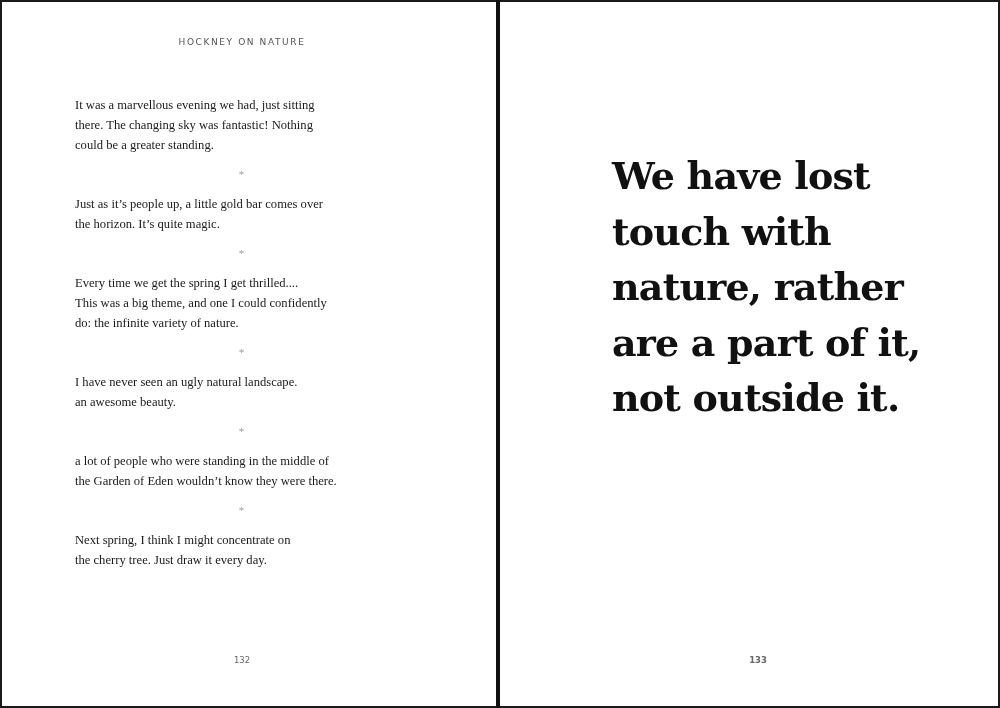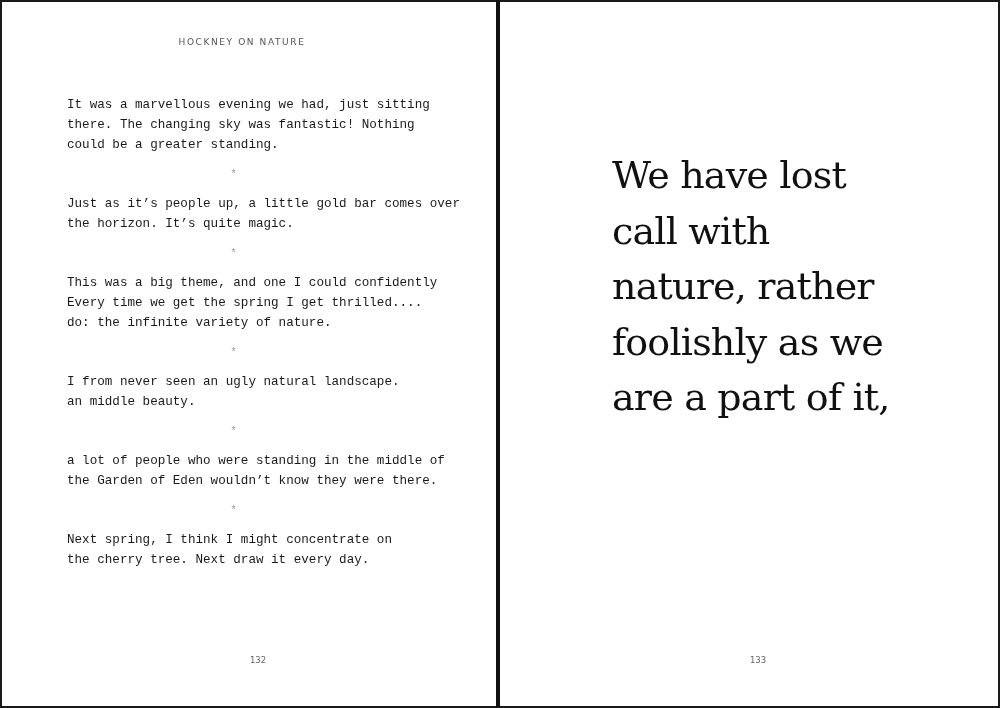--- a/index.html
+++ b/index.html
@@ -9,44 +9,44 @@
     box-sizing: border-box;
     border: 2px solid #1a1a1a;
     background: #fff;
   }
   .divider {
     position: absolute; left: 496px; top: 0; width: 4px; height: 708px;
     background: #111;
   }
   .page { position: absolute; top: 0; height: 708px; }
   .page-left { left: 0; width: 592px; }
-  .page-right { left: 500px; width: 500px; }
+  .page-right { left: 500px; width: 500px; font-weight: bold; }
 
   .running-head {
     position: absolute; top: 37px; left: 0; width: 484px; text-align: center;
     font-family: "DejaVu Sans", sans-serif;
     font-size: 9px; letter-spacing: 1.6px; color: #555;
   }
   .entries {
-    position: absolute; left: 67px; top: 95px; width: 360px;
-    font-family: Liberation Mono, monospace;
+    position: absolute; left: 75px; top: 95px; width: 360px;
+    font-family: Liberation Serif, serif;
     font-size: 12.6px; line-height: 20px; color: #1a1a1a;
   }
   .entry { margin: 0; }
   .entry .line { display: block; white-space: nowrap; }
   .sep {
     height: 39px; line-height: 39px; text-align: center;
     color: #9a9a9a; font-size: 11px; padding-left: 0; width: 333px;
   }
   .folio {
     position: absolute; top: 655px;
     font-family: "DejaVu Sans", sans-serif; font-size: 8.5px; color: #666;
     text-align: center; width: 60px;
   }
-  .folio-left { left: 228px; }
+  .folio-left { left: 212px; }
   .folio-right { left: 228px; }
 
   .quote {
     position: absolute; left: 112px; top: 148px; width: 380px;
     font-family: "DejaVu Serif", serif;
     font-size: 38px; line-height: 55.5px; color: #111;
     letter-spacing: -0.8px;
   }
   .quote .line { display: block; white-space: nowrap; }
 </style>
@@ -65,46 +65,46 @@
       <span class="line">there. The changing sky was fantastic! Nothing</span>
       <span class="line">could be a greater standing.</span>
     </div>
     <div class="sep">*</div>
     <div class="entry">
       <span class="line">Just as it’s people up, a little gold bar comes over</span>
       <span class="line">the horizon. It’s quite magic.</span>
     </div>
     <div class="sep">*</div>
     <div class="entry">
+      <span class="line">Every time we get the spring I get thrilled....</span>
       <span class="line">This was a big theme, and one I could confidently</span>
-      <span class="line">Every time we get the spring I get thrilled....</span>
       <span class="line">do: the infinite variety of nature.</span>
     </div>
     <div class="sep">*</div>
     <div class="entry">
-      <span class="line">I from never seen an ugly natural landscape.</span>
-      <span class="line">an middle beauty.</span>
+      <span class="line">I have never seen an ugly natural landscape.</span>
+      <span class="line">an awesome beauty.</span>
     </div>
     <div class="sep">*</div>
     <div class="entry">
       <span class="line">a lot of people who were standing in the middle of</span>
       <span class="line">the Garden of Eden wouldn’t know they were there.</span>
     </div>
     <div class="sep">*</div>
     <div class="entry">
       <span class="line">Next spring, I think I might concentrate on</span>
-      <span class="line">the cherry tree. Next draw it every day.</span>
+      <span class="line">the cherry tree. Just draw it every day.</span>
     </div>
   </div>
 
   <div class="folio folio-left">132</div>
 </div>
 
 <div class="page page-right">
   <div class="quote">
     <span class="line">We have lost</span>
-    <span class="line">call with</span>
+    <span class="line">touch with</span>
     <span class="line">nature, rather</span>
-    <span class="line">foolishly as we</span>
     <span class="line">are a part of it,</span>
+    <span class="line">not outside it.</span>
   </div>
   <div class="folio folio-right">133</div>
 </div>
 
 </body></html>

